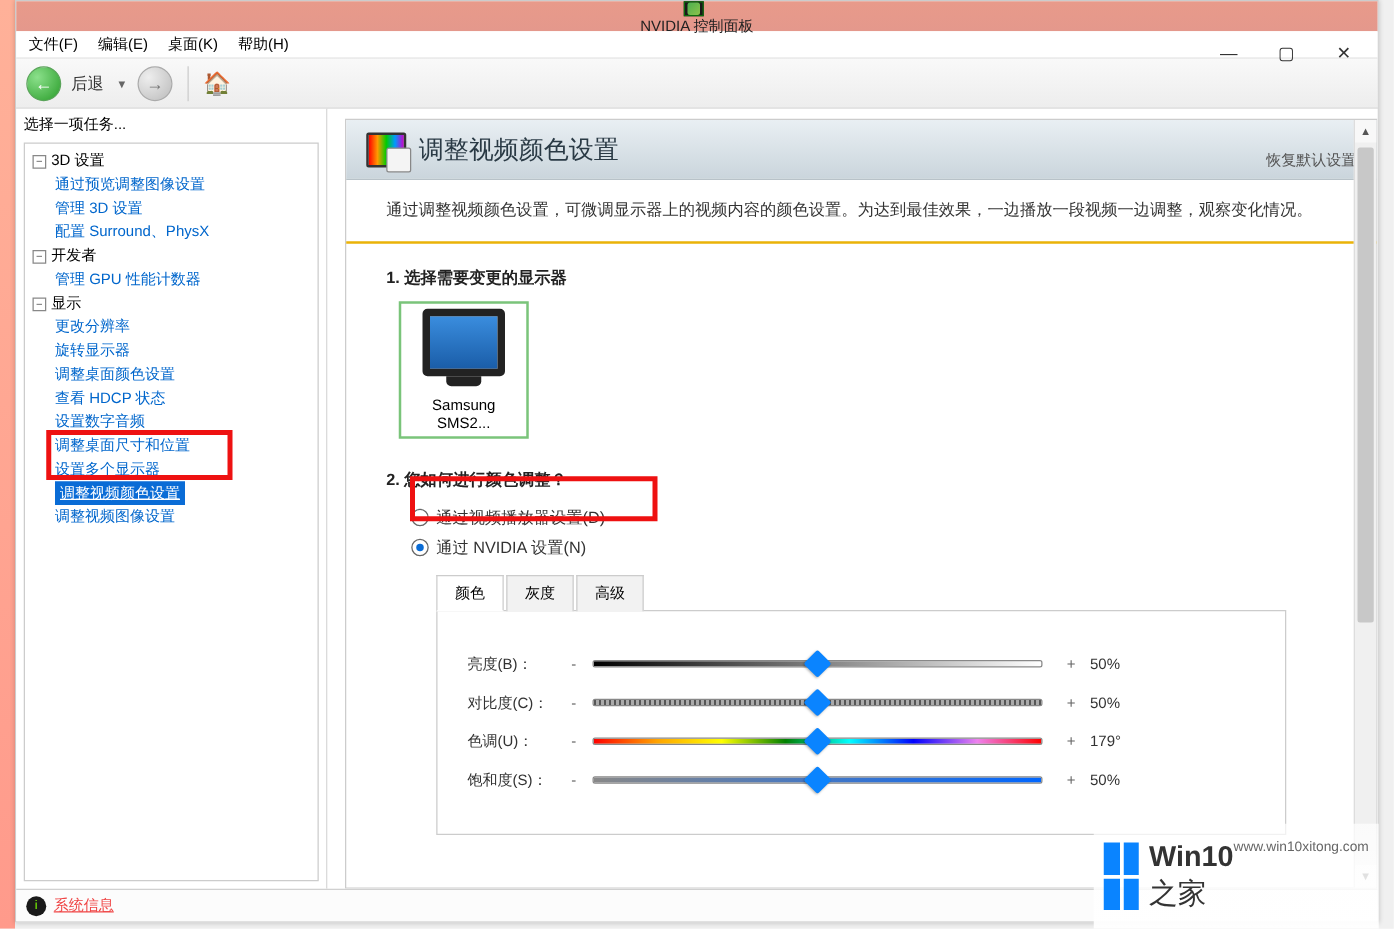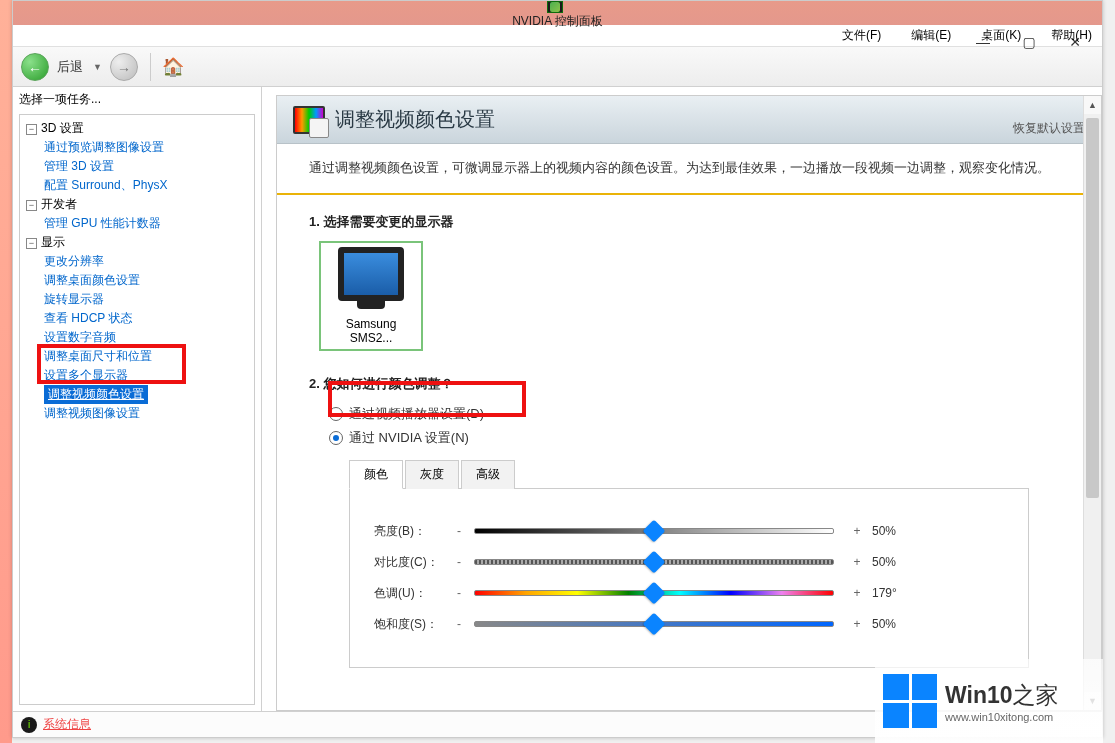--- a/index.html
+++ b/index.html
@@ -7,21 +7,21 @@
 
 .window { position: absolute; left: 12px; top: 0; width: 1091px; height: 738px; background: #fff; box-shadow: 0 0 4px rgba(0,0,0,0.2); border:1px solid #ccc; }
 
 .left-strip { position:absolute; left:0; top:0; width:12px; height:743px; background:linear-gradient(#ffb199,#ff9a8b); }
 .titlebar { height: 24px; background: linear-gradient(#e89a8a,#e4988c); display: flex; align-items: center; padding: 0 4px; font-size: 12px; color: #222; flex-direction: column; }
 .titlebar .icon { width:16px; height:16px; background:#1a1a1a; border:1px solid #0c6b0c; margin-right:6px; display:flex; align-items:center; justify-content:center; }
 .titlebar .icon::before { content:""; width:10px; height:10px; background:linear-gradient(135deg,#4caf50,#8bc34a); border-radius:2px; }
 .winbtns { margin-left:auto; display:flex; gap:0; }
 .winbtn { width:46px; height:24px; display:flex; align-items:center; justify-content:center; font-size:14px; color:#333; }
 
-.menubar { height:22px; background:#fff; border-bottom:1px solid #e0e0e0; display:flex; align-items:center; padding:0 6px; font-size:12px; gap:22px;justify-content:flex-end; }
+.menubar { height:22px; background:#fff; border-bottom:1px solid #e0e0e0; display:flex; align-items:center; padding:0 6px; font-size:12px; gap:8px; }
 .menubar span { padding:2px 4px; }
 
 .toolbar { height:40px; background:linear-gradient(#f9f9f9,#ededed); border-bottom:1px solid #d0d0d0; display:flex; align-items:center; padding:0 8px; gap:8px; }
 .navbtn { width:28px; height:28px; border-radius:50%; background:radial-gradient(circle at 30% 30%,#8be08b,#2a9d2a); border:1px solid #5aa45a; display:flex; align-items:center; justify-content:center; color:#fff; font-size:14px; font-weight:bold; }
 .navbtn.gray { background:radial-gradient(circle at 30% 30%,#eee,#bbb); border-color:#aaa; color:#777; }
 .navlabel { font-size:13px; color:#333; margin-right:2px; }
 .dropdown-arrow { font-size:9px; color:#666; }
 .sep { width:1px; height:28px; background:#ccc; margin:0 4px; }
 .home-icon { width:22px; height:22px; display:flex; align-items:center; justify-content:center; font-size:18px; }
 
@@ -76,21 +76,21 @@
 .track.sat { background:linear-gradient(90deg,#888,#0066ff); }
 .thumb { position:absolute; top:0; width:16px; height:16px; background:#0a84ff; transform:translateX(-50%) rotate(45deg); border-radius:2px; box-shadow:0 1px 2px rgba(0,0,0,0.3); }
 
 .statusbar { position:absolute; left:0; right:0; bottom:0; height:26px; border-top:1px solid #d0d0d0; display:flex; align-items:center; padding:0 8px; font-size:12px; background:#fcfcfc; }
 .sys-icon { width:16px; height:16px; border-radius:50%; background:#1a1a1a; color:#7cff00; display:flex; align-items:center; justify-content:center; font-size:10px; margin-right:6px; }
 .syslink { color:#ef4444; text-decoration:underline; }
 
 .watermark { position:absolute; right:12px; bottom:0px; width:228px; height:84px; background:linear-gradient(rgba(255,255,255,0.7),rgba(255,255,255,0.95)); display:flex; align-items:center; padding:6px 8px; }
 .winlogo { width:54px; height:54px; display:grid; grid-template:1fr 1fr/1fr 1fr; gap:3px; margin-right:8px; }
 .winlogo div { background:#0a84ff; }
-.wm-text { display:flex; flex-direction:column; }
+.wm-text { display:flex; flex-direction:row; }
 .wm-title { font-size:23px; font-weight:500; color:#333; }
 .wm-title b { font-weight:700; }
 .wm-url { font-size:11px; color:#666; }
 
 .scrollbar-v { position:absolute; right:0; top:0; bottom:0; width:18px; background:#f0f0f0; border-left:1px solid #ddd; }
 .scrollbar-v .arrow { height:18px; display:flex; align-items:center; justify-content:center; font-size:9px; color:#555; background:#f8f8f8; }
 .scrollbar-v .thumb-v { position:absolute; left:2px; right:2px; top:22px; height:380px; background:#c8c8c8; border-radius:2px; }
 </style>
 </head>
 <body>
@@ -133,22 +133,22 @@
         <div class="node"><span class="expand">−</span><span class="cat">3D 设置</span></div>
         <span class="link">通过预览调整图像设置</span>
         <span class="link">管理 3D 设置</span>
         <span class="link">配置 Surround、PhysX</span>
 
         <div class="node"><span class="expand">−</span><span class="cat">开发者</span></div>
         <span class="link">管理 GPU 性能计数器</span>
 
         <div class="node"><span class="expand">−</span><span class="cat">显示</span></div>
         <span class="link">更改分辨率</span>
+        <span class="link">旋转显示器</span>
         <span class="link">调整桌面颜色设置</span>
-        <span class="link">旋转显示器</span>
         <span class="link">查看 HDCP 状态</span>
         <span class="link">设置数字音频</span>
         <span class="link">调整桌面尺寸和位置</span>
         <span class="link">设置多个显示器</span>
 
         <span class="link sel">调整视频颜色设置</span>
         <span class="link">调整视频图像设置</span>
       </div>
     </div>
 

